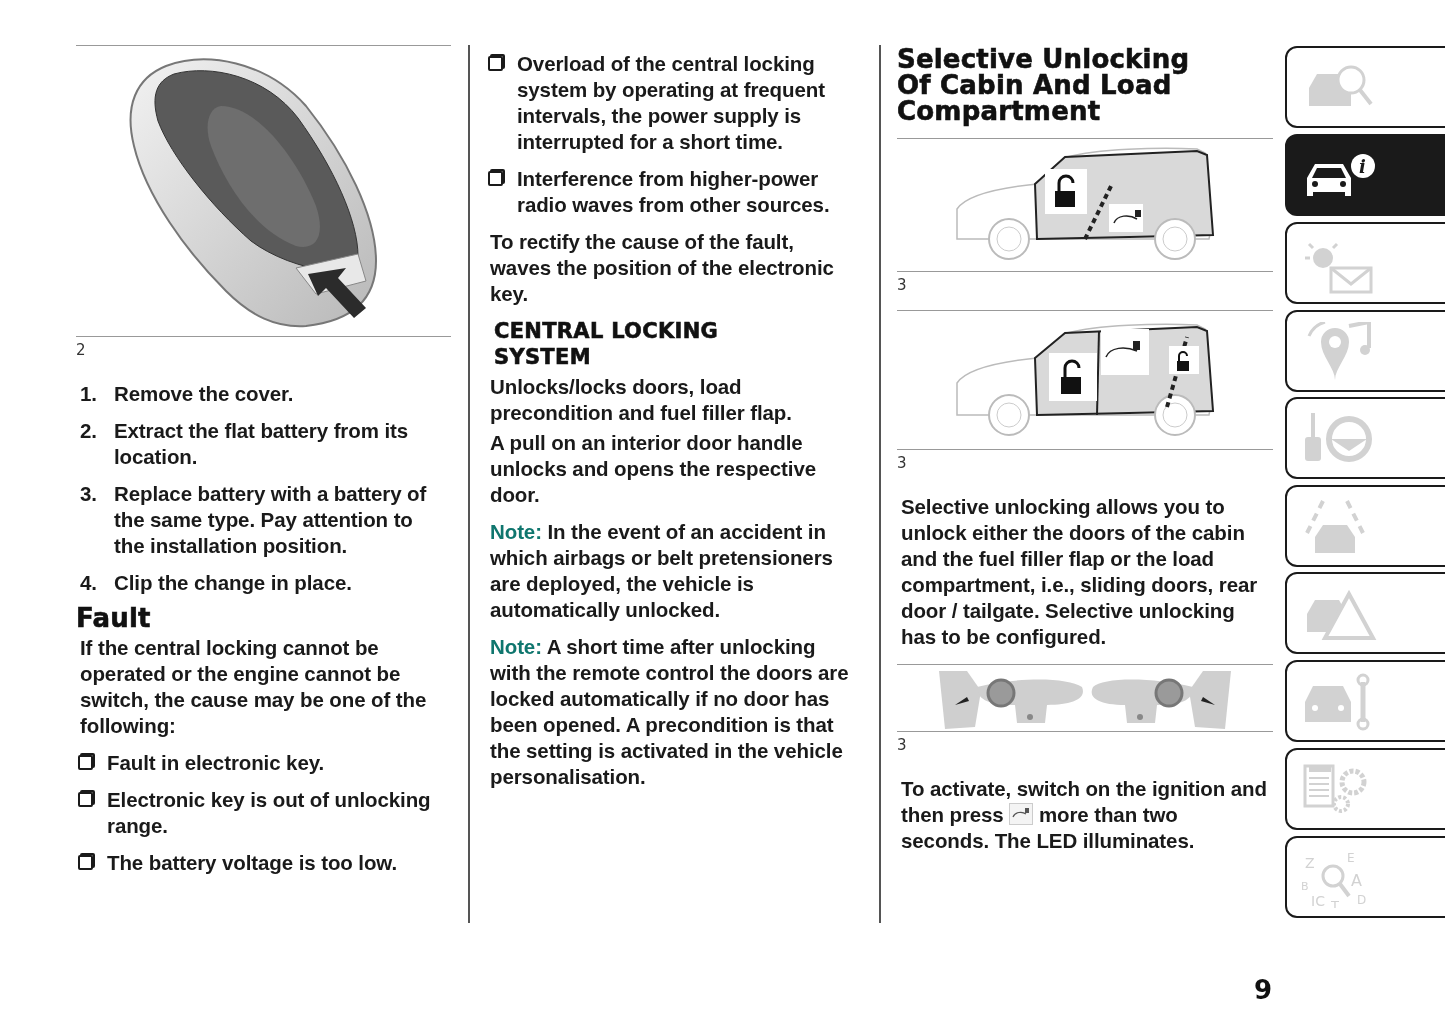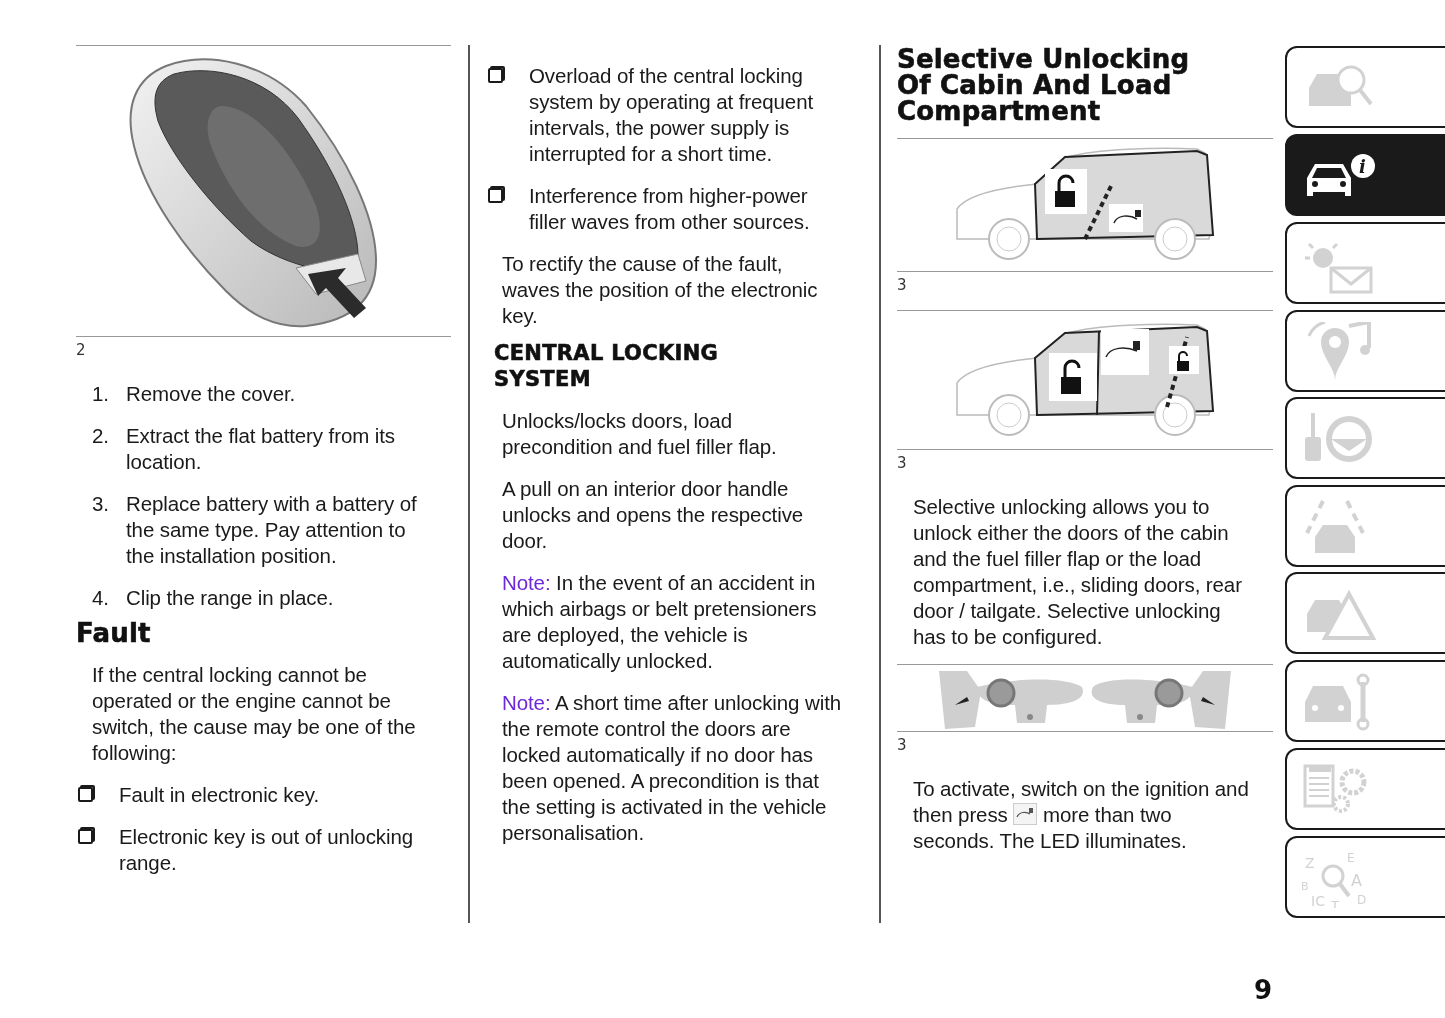--- a/index.html
+++ b/index.html
@@ -6,33 +6,33 @@
   body { width:1445px; height:1018px; position:relative; overflow:hidden;
          font-family:"Liberation Sans", "DejaVu Sans", sans-serif; color:#1a1a1a; }
   .col { position:absolute; top:45px; }
   .col1 { left:76px; width:375px; }
   .col2 { left:486px; width:375px; }
   .col3 { left:897px; width:376px; }
   .vdiv { position:absolute; top:45px; width:2px; height:878px; background:#555; }
   .hr { height:1px; background:#999; width:100%; }
   .fig { position:relative; width:100%; }
   .fignum { font-size:15px; color:#333; margin-top:4px; font-family:"DejaVu Sans", sans-serif; }
-  p, li { font-size:20.5px; line-height:26px; margin:16px; letter-spacing:-0.1px; }
+  p, li { font-size:20.5px; line-height:26px; margin:4px; letter-spacing:-0.1px;font-weight:bold; }
   .ol { margin:0; padding:0; list-style:none; }
   .ol li { position:relative; padding-left:34px; margin-bottom:11px; }
   .ol li .num { position:absolute; left:0; top:0; }
   .bul { position:relative; padding-left:27px; margin-bottom:11px; }
   .bul .box { position:absolute; left:2px; top:5px; width:15px; height:15px; border:2px solid #1a1a1a;
               border-radius:2px; box-sizing:border-box; box-shadow:2px -2px 0 0 #1a1a1a; }
   .h2 { font-family:"DejaVu Sans", sans-serif; font-weight:900; font-size:21px; line-height:26px;
         letter-spacing:0.3px; margin:8px; color:#111; -webkit-text-stroke:0.6px #111; }
   .h3 { font-family:"DejaVu Sans", sans-serif; font-weight:900; font-size:26px; line-height:26px;
         letter-spacing:0.2px; margin:0; color:#111; -webkit-text-stroke:0.6px #111; }
   .mb { margin-bottom:11px; }
-  .note-label { color:#6d28d9; }
+  .note-label { color:#0f766e; }
   .tab { position:absolute; left:1285px; width:170px; height:82px; border:2.5px solid #1a1a1a;
          border-radius:12px 0 0 12px; box-sizing:border-box; background:#fff; }
   .tab.active { background:#1a1a1a; }
   .tab svg { position:absolute; left:14px; top:10px; }
   .pageno { position:absolute; left:1254px; top:975px; font-family:"DejaVu Sans", sans-serif;
             font-weight:900; font-size:26px; color:#111; }
   .inline-icon { display:inline-block; width:22px; height:20px; vertical-align:-2px; border:1px solid #ccc; background:#f4f4f4; }
 </style>
 </head>
 <body>
@@ -57,43 +57,47 @@
       <path d="M232,228 L270,222 L262,232 L290,262 L278,272 L250,242 L242,250 Z" fill="#2b2b2b"></path>
     </svg>
   </div>
   <div class="hr"></div>
   <div class="fignum">2</div>
 
   <ol class="ol" style="margin-top:22px">
     <li><span class="num">1.</span><span>Remove the cover.</span></li>
     <li><span class="num">2.</span><span>Extract the flat battery from its location.</span></li>
     <li><span class="num">3.</span><span>Replace battery with a battery of the same type. Pay attention to the installation position.</span></li>
-    <li><span class="num">4.</span><span>Clip the range in place.</span></li>
+    <li><span class="num">4.</span><span>Clip the change in place.</span></li>
   </ol>
 
   <div class="h3" style="margin-top:-2px;margin-bottom:4px">Fault</div>
   <p class="mb">If the central locking cannot be operated or the engine cannot be switch, the cause may be one of the following:</p>
   <div class="bul">
       <span class="box"></span>
       <p>Fault in electronic key.</p>
     </div>
   <div class="bul">
       <span class="box"></span>
       <p>Electronic key is out of unlocking range.</p>
     </div>
+  <div class="bul">
+      <span class="box"></span>
+      <p>The battery voltage is too low.</p>
+    </div>
 </div>
 
 <div class="col col2" style="top:47px">
   <div class="bul">
       <span class="box"></span>
       <p>Overload of the central locking system by operating at frequent intervals, the power supply is interrupted for a short time.</p>
     </div>
   <div class="bul">
       <span class="box"></span>
-      <p>Interference from higher-power filler waves from other sources.</p>
+      <p>Interference from higher-power radio waves from other sources.</p>
     </div>
   <p class="mb">To rectify the cause of the fault, waves the position of the electronic key.</p>
   <div class="h2" style="margin-bottom:4px;width:300px">CENTRAL LOCKING SYSTEM</div>
   <p>Unlocks/locks doors, load precondition and fuel filler flap.</p>
   <p class="mb">A pull on an interior door handle unlocks and opens the respective door.</p>
   <p class="mb"><span class="note-label">Note:</span><span> In the event of an accident in which airbags or belt pretensioners are deployed, the vehicle is automatically unlocked.</span></p>
   <p class="mb"><span class="note-label">Note:</span><span> A short time after unlocking with the remote control the doors are locked automatically if no door has been opened. A precondition is that the setting is activated in the vehicle personalisation.</span></p>
 </div>
 
 <div class="col col3" style="top:46px">

